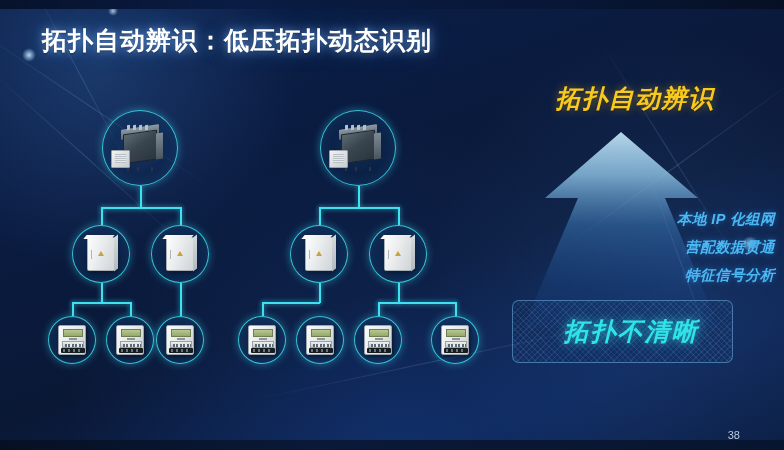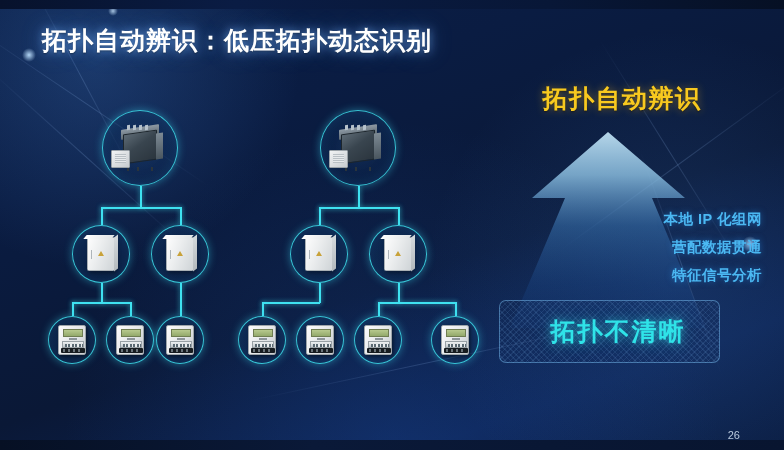--- a/index.html
+++ b/index.html
@@ -104,21 +104,21 @@
   .mtr .term { position:absolute; left:2px; bottom:1px; width:24px; height:5px;
      background:#171c20; border-radius:1px; }
   .mtr .term i { position:absolute; top:1px; width:2px; height:3px; background:#6c757b; display:block; }
 
   
   .ln { position:absolute; background:#3fe1f0; box-shadow:0 0 5px rgba(63,225,240,0.75); }
   .lnv { width:2px; }
   .lnh { height:2px; }
 
   
-  #panel { position:absolute; left:482px; top:70px; width:280px; height:310px; z-index:16; }
+  #panel { position:absolute; left:495px; top:70px; width:280px; height:310px; z-index:16;font-style:italic; }
   #gold {
     position:absolute; left:0; top:12px; width:280px; text-align:center;
     font-size:25px; font-weight:bold; color:#f8c91f; letter-spacing:1.5px;
     text-shadow:0 0 8px rgba(255,190,30,0.45), 0 1px 2px rgba(0,0,0,0.55);
     white-space:nowrap;
   }
   #arrow { position:absolute; left:0; top:0; width:280px; height:310px; }
   .feat {
     position:absolute; width:280px; text-align:right;
     font-size:14.5px; font-weight:bold; color:#4bb8f2; letter-spacing:0.5px;
@@ -403,15 +403,15 @@
     </svg>
 
     <div class="feat" style="top:140px;">本地 IP 化组网</div>
     <div class="feat" style="top:168px;">营配数据贯通</div>
     <div class="feat" style="top:196px;">特征信号分析</div>
 
     <div id="hatchbox"></div>
     <div id="bottomtext">拓扑不清晰</div>
   </div>
 
-  <div id="pageno">26</div>
+  <div id="pageno">38</div>
 
 </div>
 
 </body></html>

